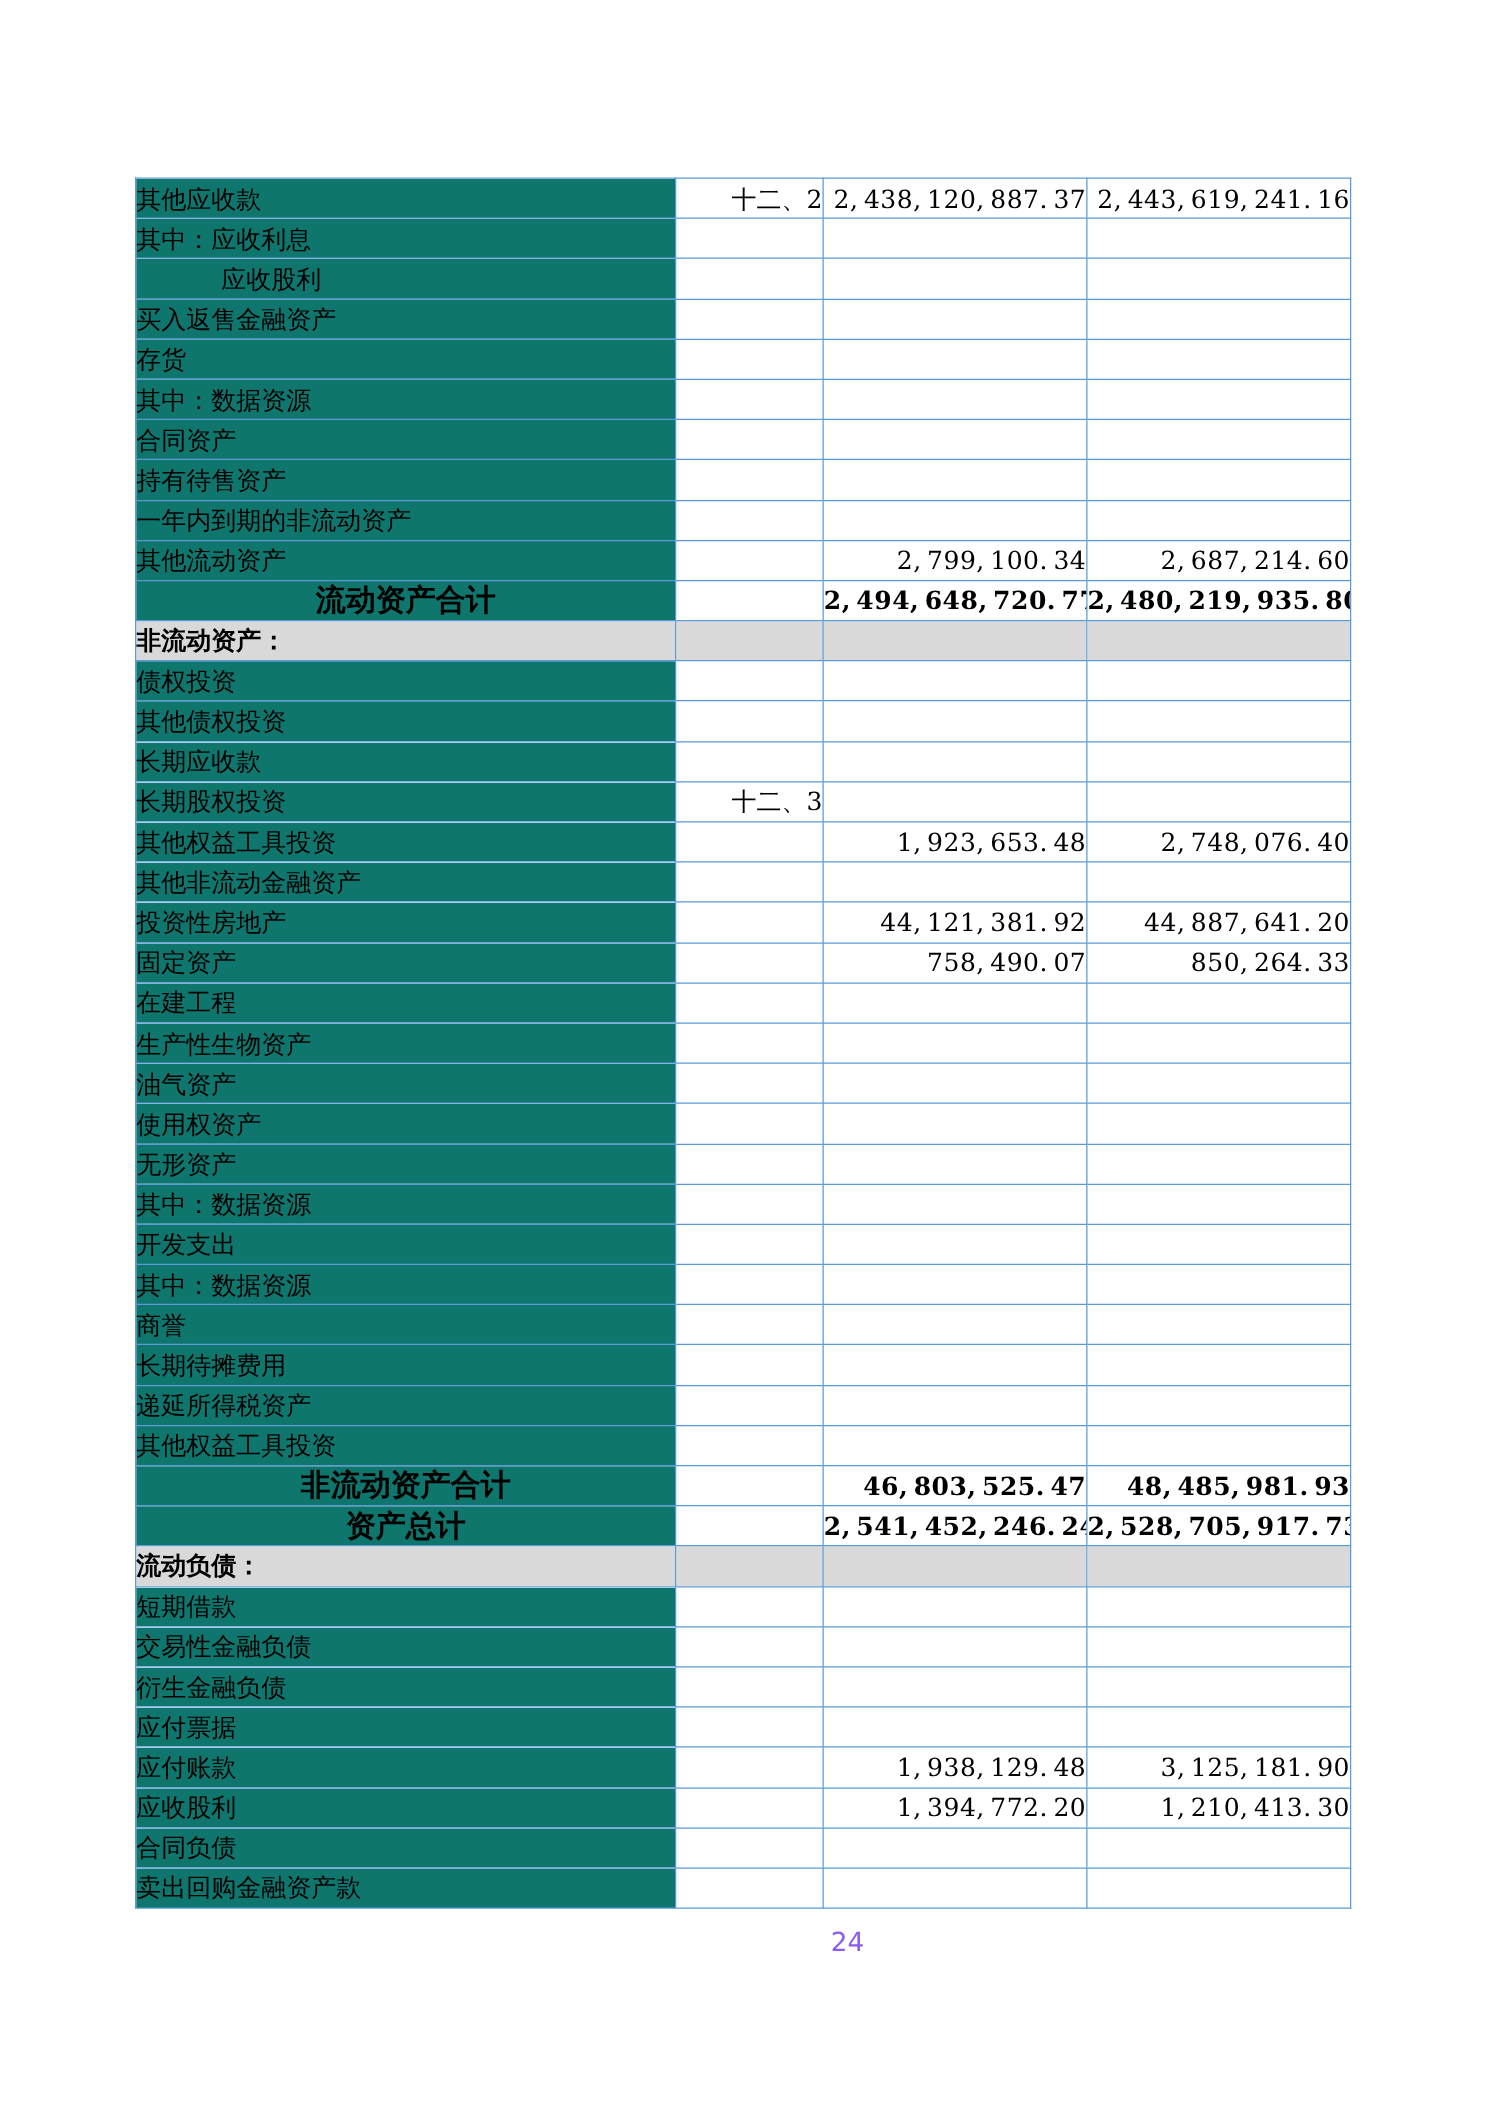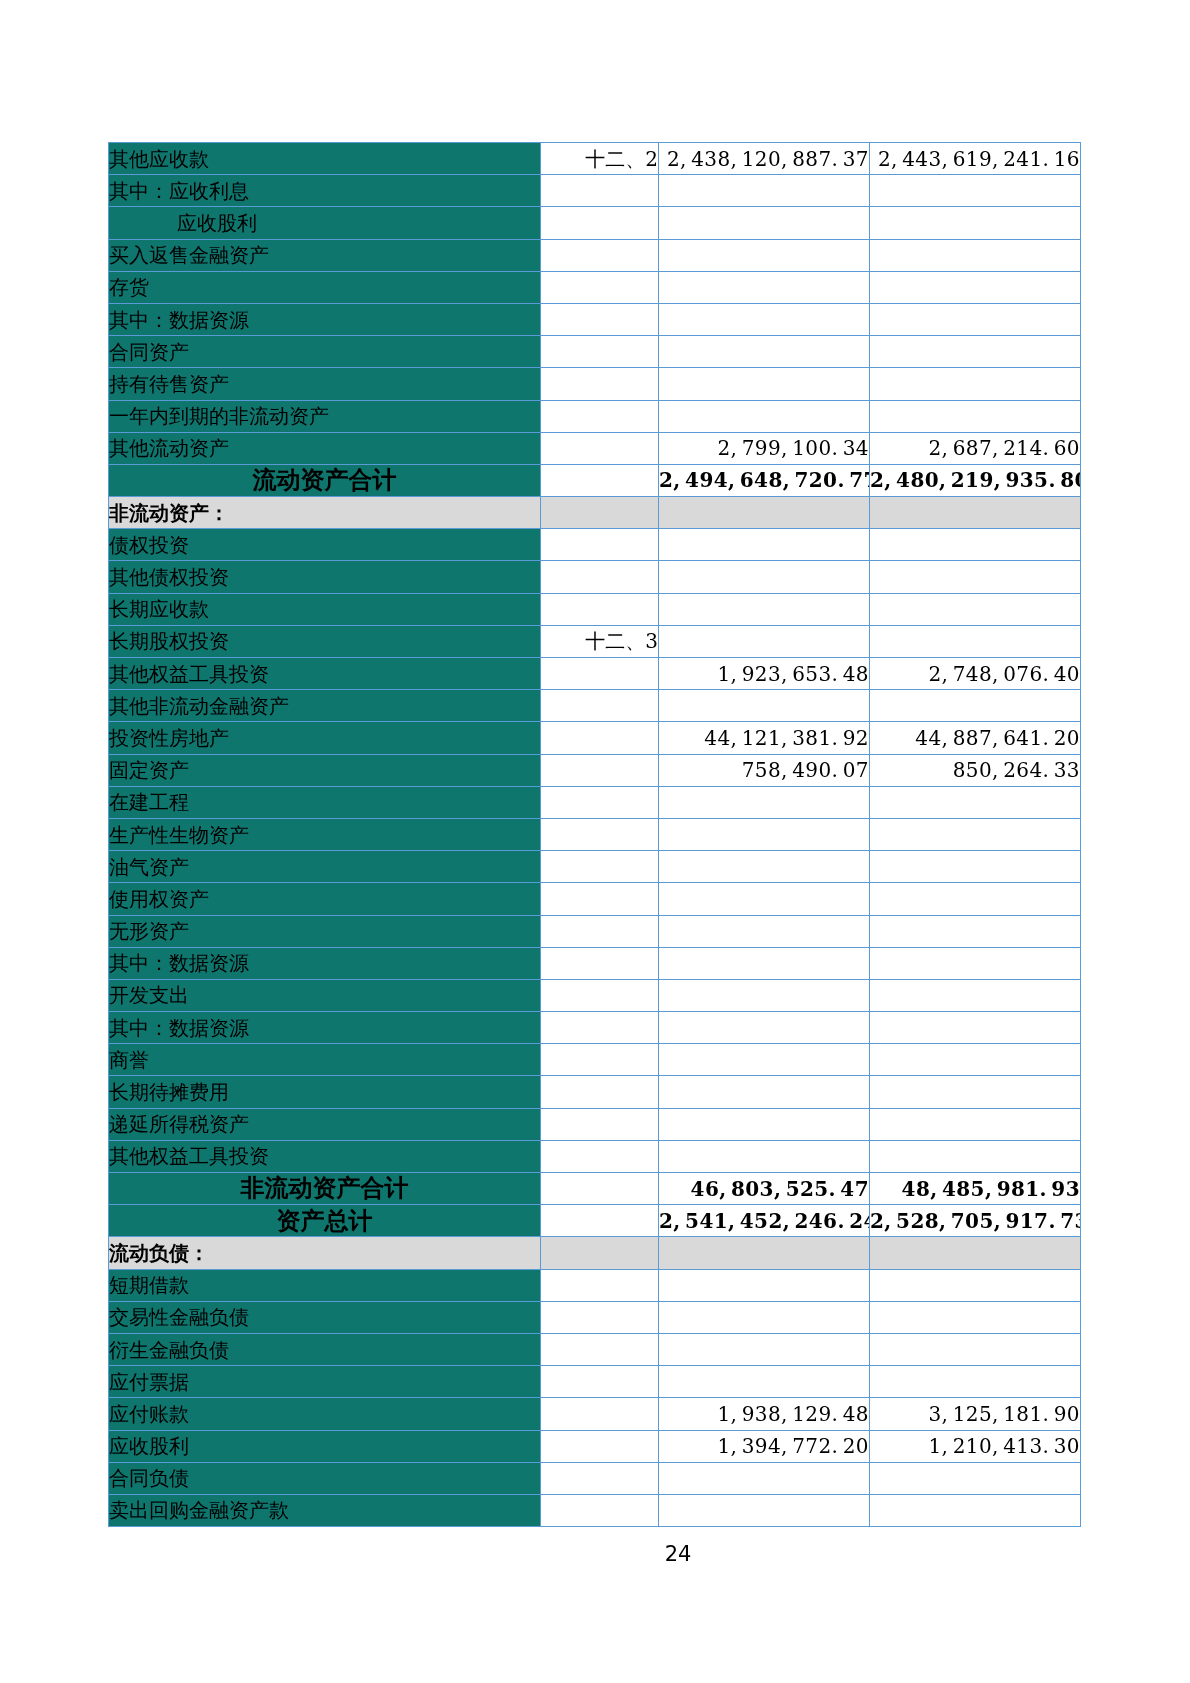--- a/index.html
+++ b/index.html
@@ -76,21 +76,21 @@
     font-family: Liberation Sans, sans-serif;
   }
   .page-number {
     position: absolute;
     top: 1542px;
     left: 618px;
     width: 120px;
     text-align: center;
     font-family: "DejaVu Sans", sans-serif;
     font-size: 21px;
-    color: #000000;
+    color: #8b5cf6;
   }
 </style>
 </head>
 <body>
 
 <div class="page">
 
   <table class="balance">
     <colgroup>
       <col style="width:432px">

